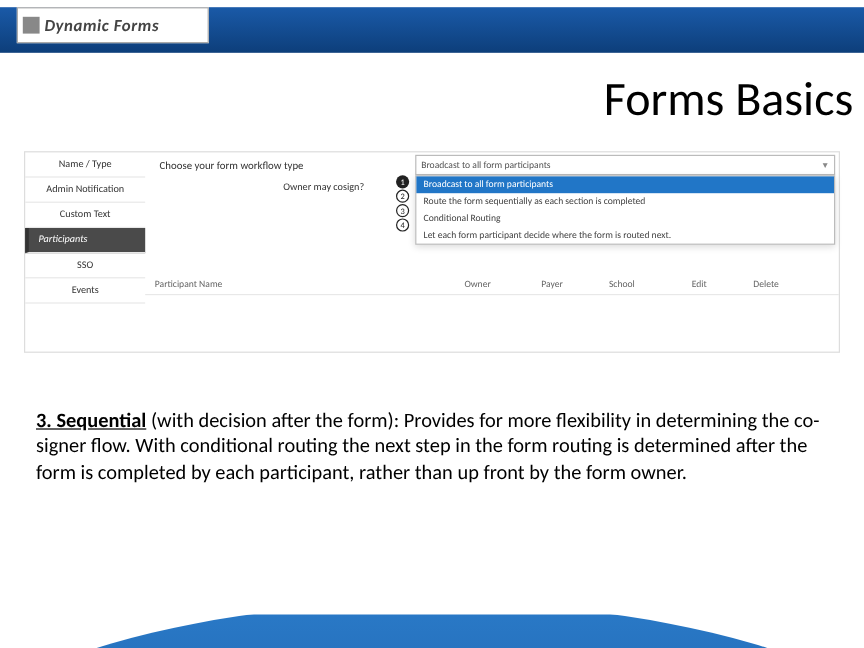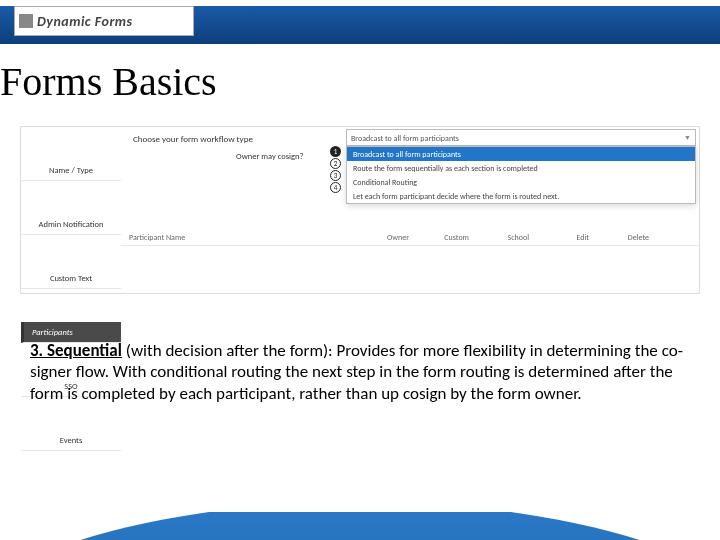--- a/index.html
+++ b/index.html
@@ -1,26 +1,26 @@
 <!DOCTYPE html>
 <html><head>
 <meta charset="utf-8">
 <style>
   * { box-sizing: border-box; margin: 0; padding: 0; }
   html, body { width: 720px; height: 540px; font-family: Calibri, Arial, sans-serif; background: #fff; overflow: hidden; }
   .slide { position: relative; width: 720px; height: 540px; background: #fff; }
   .top-band { position: absolute; top: 6px; left: 0; width: 720px; height: 38px; background: linear-gradient(to bottom, #1a5aa8 0%, #0d3e7a 100%); }
-  .logo-box { position: absolute; top: 6px; left: 14px; width: 180px; height: 30px; background: #fff; border: 1px solid #aaa; display: flex; align-items: center; padding-left: 4px; }
+  .logo-box { position: absolute; top: 6px; left: 14px; width: 160px; height: 30px; background: #fff; border: 1px solid #aaa; display: flex; align-items: center; padding-left: 4px; }
   .logo-icon { width: 14px; height: 14px; background: #888; margin-right: 4px; }
   .logo-text { font-style: italic; font-weight: bold; font-size: 14px; color: #444; letter-spacing: 0.5px; }
-  .title { position: absolute; top: 58px; left: 0; width: 711px; text-align: left; font-size: 40px; font-weight: 400; color: #000; font-family: Liberation Serif, serif; }
+  .title { position: absolute; top: 58px; left: 0; width: 711px; text-align: right; font-size: 40px; font-weight: 400; color: #000; }
   .screenshot { position: absolute; top: 126px; left: 20px; width: 680px; height: 168px; background: #fff; border: 1px solid #ddd; font-size: 9px; color: #555; }
   .ss-row { display: flex; }
   .ss-sidebar { width: 100px; flex-shrink: 0; }
-  .ss-tab { padding: 5px 8px; text-align: center; font-size: 8.5px; color: #333; border-bottom: 1px solid #e8e8e8; margin-top: 33px; }
+  .ss-tab { padding: 5px 8px; text-align: center; font-size: 8.5px; color: #333; border-bottom: 1px solid #e8e8e8; }
   .ss-tab.active { background: #4a4a4a; color: #fff; border-left: 3px solid #333; text-align: left; padding-left: 8px; font-style: italic; }
   .ss-main { flex: 1; padding: 0; position: relative; }
   .ss-heading { position: absolute; top: 6px; left: 12px; font-size: 9px; color: #333; }
   .ss-select-box { position: absolute; top: 2px; left: 225px; width: 350px; height: 17px; border: 1px solid #bbb; font-size: 8px; padding: 2px 4px; color: #555; display: flex; justify-content: space-between; align-items: center; }
   .ss-caret { font-size: 7px; color: #888; }
   .ss-cosign { position: absolute; top: 24px; left: 115px; font-size: 8.5px; color: #333; }
   .ss-dropdown { position: absolute; top: 19px; left: 225px; width: 350px; background: #fff; border: 1px solid #bbb; box-shadow: 0 2px 6px rgba(0,0,0,0.15); z-index: 10; }
   .ss-dd-item { padding: 2px 6px; font-size: 8px; color: #444; white-space: nowrap; overflow: hidden; }
   .ss-dd-item.highlighted { background: #2176c7; color: #fff; }
   .ss-numbers { position: absolute; top: 19px; left: 209px; display: flex; flex-direction: column; gap: 0px; }
@@ -80,27 +80,27 @@
           <div class="ss-dd-item highlighted"><span>Broadcast to all form participants</span></div>
           <div class="ss-dd-item"><span>Route the form sequentially as each section is completed</span></div>
           <div class="ss-dd-item"><span>Conditional Routing</span></div>
           <div class="ss-dd-item"><span>Let each form participant decide where the form is routed next.</span></div>
         </div>
 
 
         <div class="ss-table-head">
           <div class="ss-th-name">Participant Name</div>
           <div class="ss-th">Owner</div>
-          <div class="ss-th">Custom</div>
+          <div class="ss-th">Payer</div>
           <div class="ss-th">School</div>
           <div class="ss-th">Edit</div>
           <div class="ss-th">Delete</div>
         </div>
       </div>
     </div>
   </div>
 
   <div class="body-text">
-    <span class="lead">3. Sequential</span><span> (with decision after the form): Provides for more flexibility in determining the co-signer flow. With conditional routing the next step in the form routing is determined after the form is completed by each participant, rather than up cosign by the form owner.</span>
+    <span class="lead">3. Sequential</span><span> (with decision after the form): Provides for more flexibility in determining the co-signer flow. With conditional routing the next step in the form routing is determined after the form is completed by each participant, rather than up front by the form owner.</span>
   </div>
 
   <div class="bottom-curve"></div>
 </div>
 
 </body></html>

